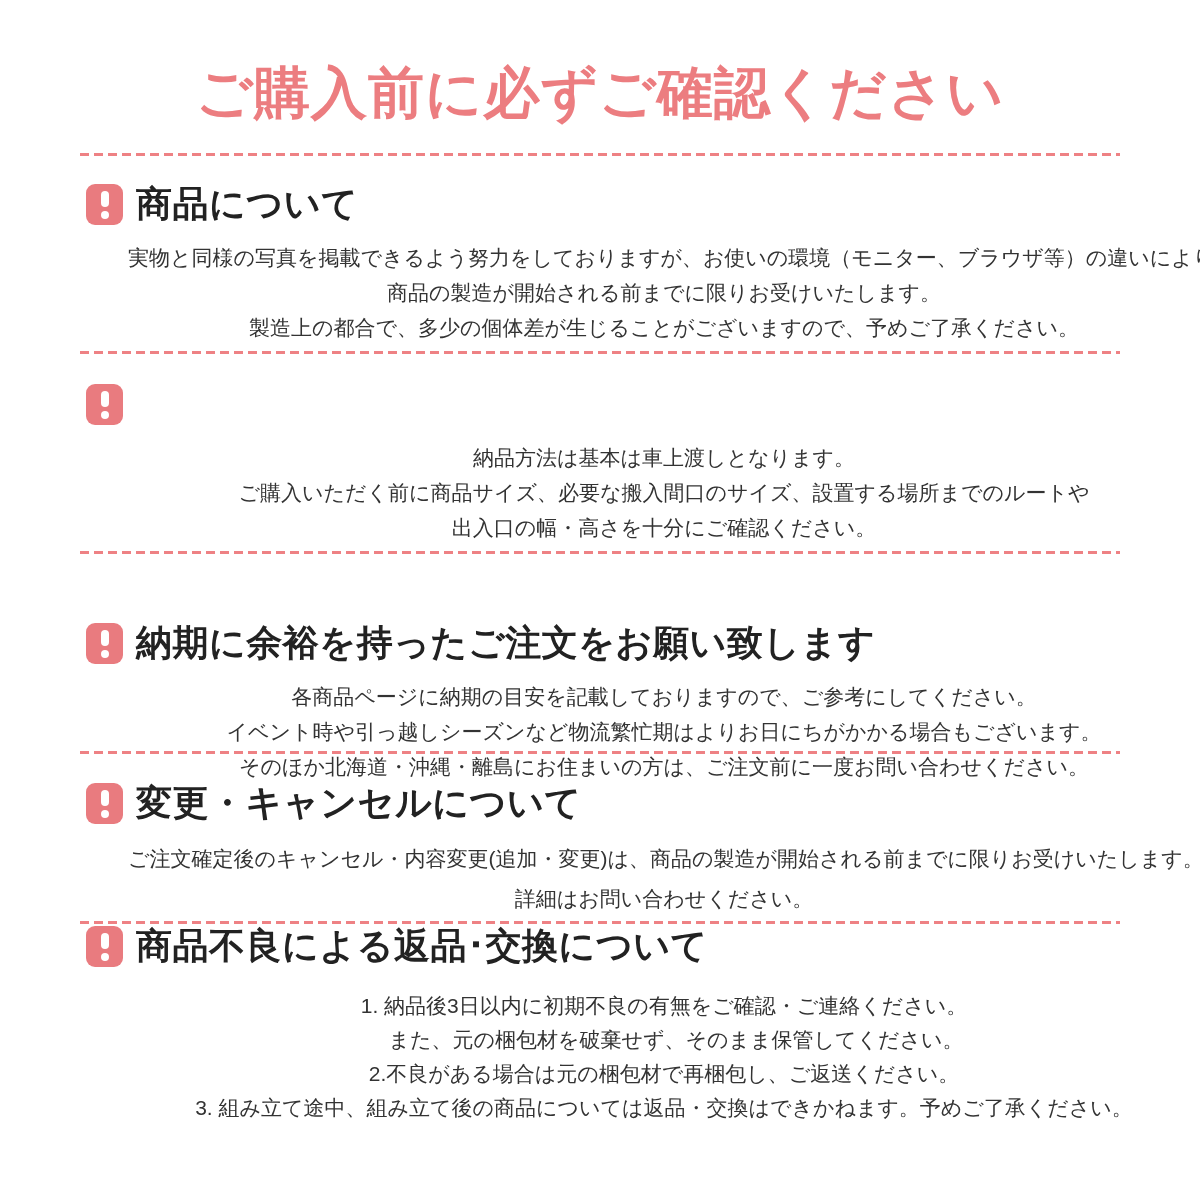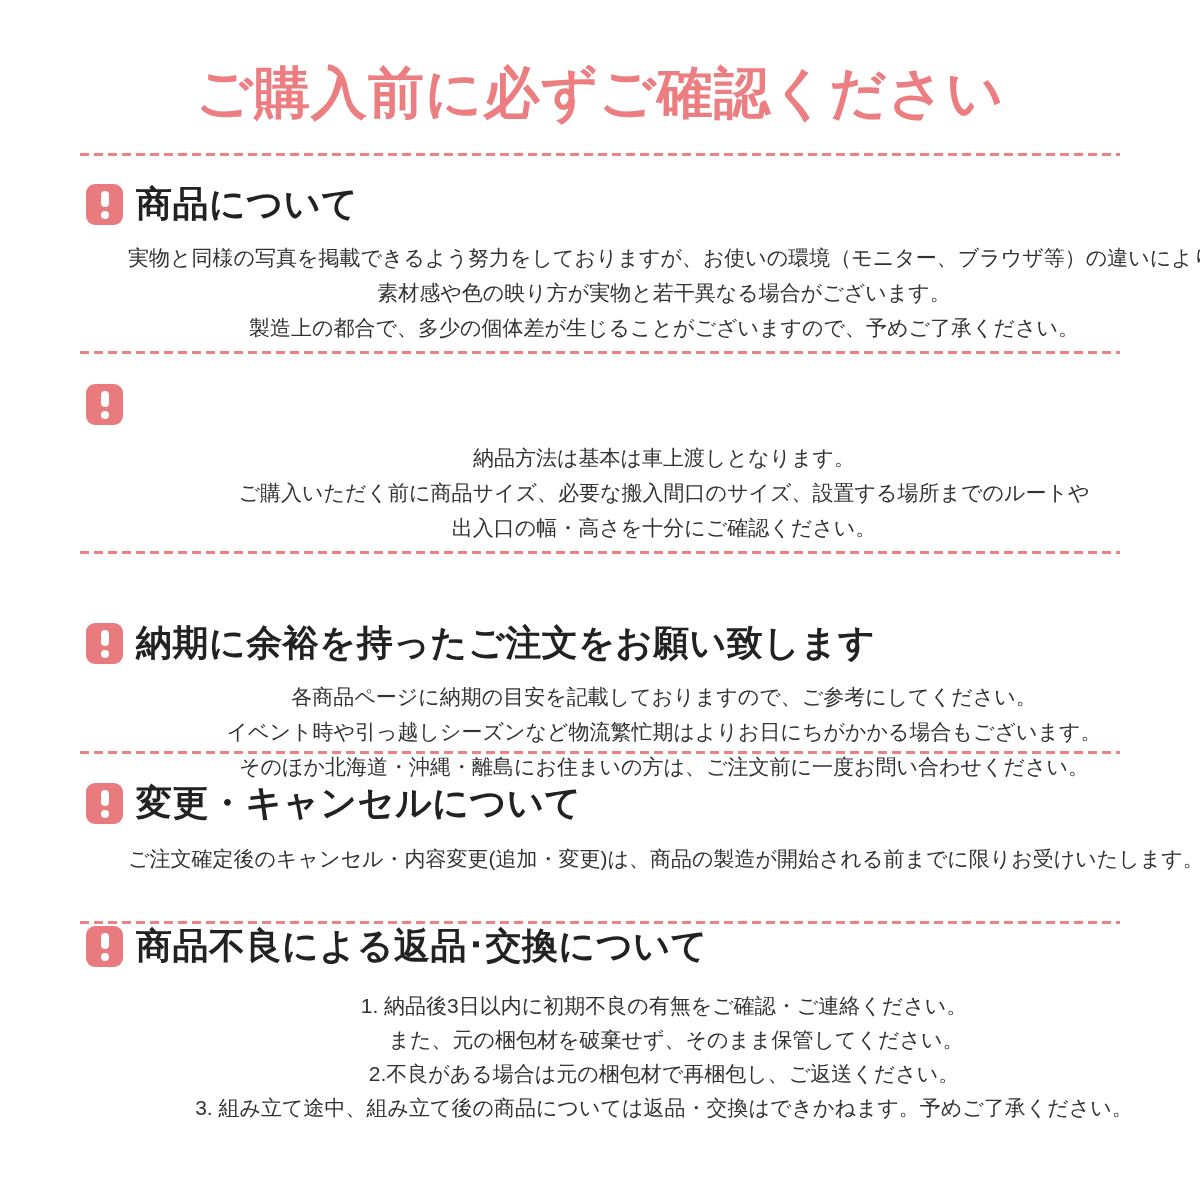--- a/index.html
+++ b/index.html
@@ -106,21 +106,21 @@
   <div class="dash-sep sep-4"></div>
   <div class="dash-sep sep-5"></div>
 
   <section class="section sec-1">
     <div class="sec-head">
       <span class="excl-icon"></span>
       <h2 class="sec-title">商品について</h2>
     </div>
     <div class="sec-body">
       <div class="body-line">実物と同様の写真を掲載できるよう努力をしておりますが、お使いの環境（モニター、ブラウザ等）の違いにより、</div>
-      <div class="body-line">素材感や色の映り方が実物と若干異なる場合がございます。</div>
+      <div class="body-line">商品の製造が開始される前までに限りお受けいたします。</div>
       <div class="body-line">製造上の都合で、多少の個体差が生じることがございますので、予めご了承ください。</div>
     </div>
   </section>
 
   <section class="section sec-2">
     <div class="sec-head">
       <span class="excl-icon"></span>
     </div>
     <div class="sec-body">
       <div class="body-line">納品方法は基本は車上渡しとなります。</div>
@@ -141,20 +141,21 @@
     </div>
   </section>
 
   <section class="section sec-4">
     <div class="sec-head">
       <span class="excl-icon"></span>
       <h2 class="sec-title">変更・キャンセルについて</h2>
     </div>
     <div class="sec-body">
       <div class="body-line">ご注文確定後のキャンセル・内容変更(追加・変更)は、商品の製造が開始される前までに限りお受けいたします。</div>
+      <div class="body-line">詳細はお問い合わせください。</div>
     </div>
   </section>
 
   <section class="section sec-5">
     <div class="sec-head">
       <span class="excl-icon"></span>
       <h2 class="sec-title">商品不良による返品･交換について</h2>
     </div>
     <div class="sec-body">
       <div class="body-line">1. 納品後3日以内に初期不良の有無をご確認・ご連絡ください。</div>

